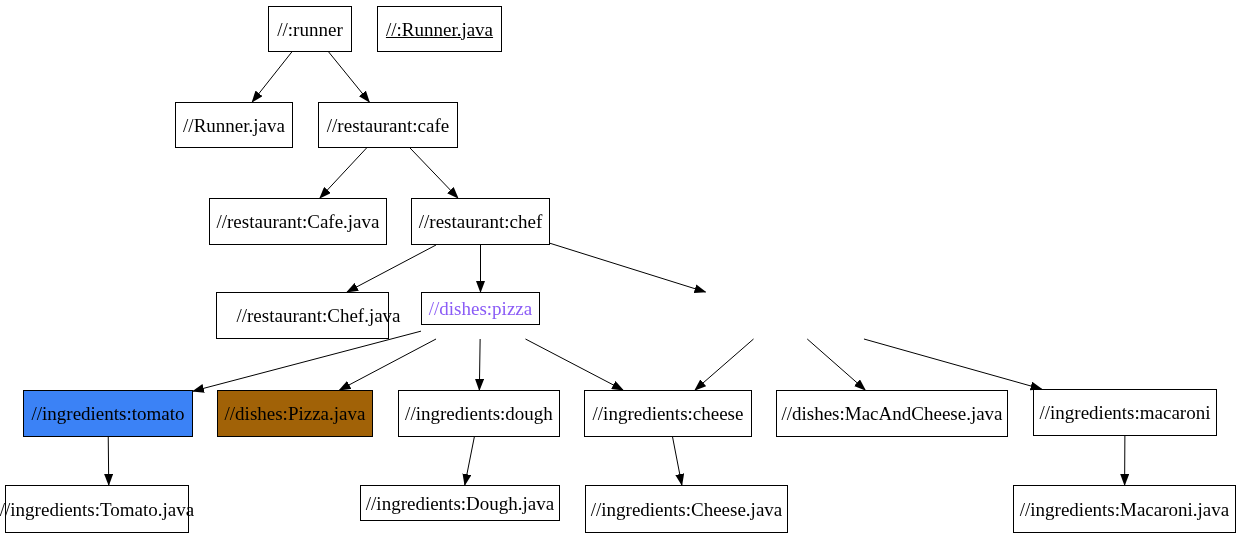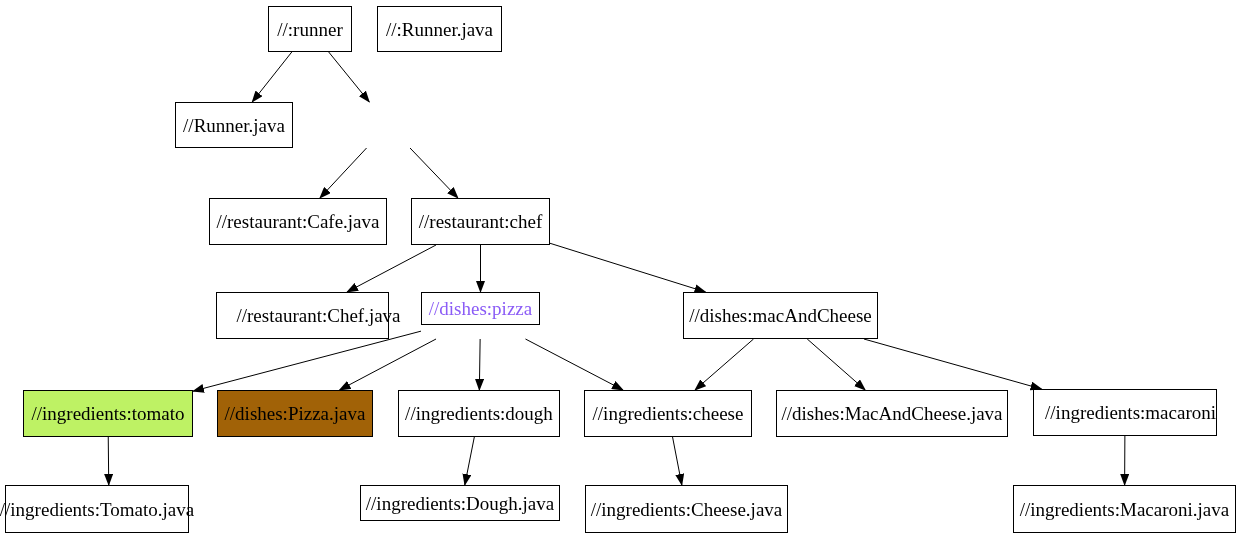--- a/index.html
+++ b/index.html
@@ -72,57 +72,57 @@
       <line x1="863.9613402061856" y1="339" x2="1041.5386597938145" y2="389" stroke="#000000" stroke-width="1" marker-end="url(#arrow)"></line>
       <line x1="108.24607329842932" y1="437" x2="108.74869109947645" y2="485" stroke="#000000" stroke-width="1" marker-end="url(#arrow)"></line>
       <line x1="474.32460732984293" y1="437" x2="464.77486910994764" y2="485" stroke="#000000" stroke-width="1" marker-end="url(#arrow)"></line>
       <line x1="672.5523560209424" y1="437" x2="681.8507853403141" y2="485" stroke="#000000" stroke-width="1" marker-end="url(#arrow)"></line>
       <line x1="1124.8782383419689" y1="436" x2="1124.6243523316061" y2="485" stroke="#000000" stroke-width="1" marker-end="url(#arrow)"></line>
     </svg>
   <div id="node-layer">
       <div class="node" style="left: 268px; top: 6px; width: 84px; height: 46px; background: rgb(255, 255, 255); border-color: rgb(0, 0, 0); color: rgb(0, 0, 0);">
         <span>//:runner</span>
       </div>
-      <div class="node" style="left: 377px; top: 6px; width: 125px; height: 46px; background: rgb(255, 255, 255); border-color: rgb(0, 0, 0); color: rgb(0, 0, 0);">
+      <div class="node" style="left: 377px; top: 6px; width: 125px; height: 46px; background: rgb(255, 255, 255); border-color: rgb(0, 0, 0); color: rgb(0, 0, 0); text-decoration: underline;">
         <span>//:Runner.java</span>
       </div>
       <div class="node" style="left: 175px; top: 102px; width: 118px; height: 46px; background: rgb(255, 255, 255); border-color: rgb(0, 0, 0); color: rgb(0, 0, 0);">
         <span>//Runner.java</span>
+      </div>
+      <div class="node" style="left: 318px; top: 102px; width: 140px; height: 46px; background: rgb(255, 255, 255); border-color: rgb(0, 0, 0); color: rgb(0, 0, 0);">
+        <span>//restaurant:cafe</span>
       </div>
       <div class="node" style="left: 209px; top: 198px; width: 178px; height: 47px; background: rgb(255, 255, 255); border-color: rgb(0, 0, 0); color: rgb(0, 0, 0);">
         <span>//restaurant:Cafe.java</span>
       </div>
       <div class="node" style="left: 411px; top: 198px; width: 139px; height: 47px; background: rgb(255, 255, 255); border-color: rgb(0, 0, 0); color: rgb(0, 0, 0);">
         <span>//restaurant:chef</span>
       </div>
       <div class="node" style="left: 216px; top: 292px; width: 173px; height: 47px; background: rgb(255, 255, 255); border-color: rgb(0, 0, 0); color: rgb(0, 0, 0); padding-left: 32px;">
         <span>//restaurant:Chef.java</span>
       </div>
       <div class="node" style="left: 421px; top: 292px; width: 119px; height: 33px; background: rgb(255, 255, 255); border-color: rgb(0, 0, 0); color: #8b5cf6;">
         <span>//dishes:pizza</span>
       </div>
-      <div class="node" style="left: 683px; top: 292px; width: 195px; height: 47px; background: rgb(255, 255, 255); border-color: rgb(0, 0, 0); color: rgb(0, 0, 0);">
-        <span>//dishes:macAndCheese</span>
-      </div>
-      <div class="node" style="left: 23px; top: 390px; width: 170px; height: 47px; background: #bef264; border-color: rgb(0, 0, 0); color: rgb(0, 0, 0);">
+      <div class="node" style="left: 23px; top: 390px; width: 170px; height: 47px; background: #3b82f6; border-color: rgb(0, 0, 0); color: rgb(0, 0, 0);">
         <span>//ingredients:tomato</span>
       </div>
       <div class="node" style="left: 217px; top: 390px; width: 156px; height: 47px; background: #a16207; border-color: rgb(0, 0, 0); color: rgb(0, 0, 0);">
         <span>//dishes:Pizza.java</span>
       </div>
       <div class="node" style="left: 398px; top: 390px; width: 162px; height: 47px; background: rgb(255, 255, 255); border-color: rgb(0, 0, 0); color: rgb(0, 0, 0);">
         <span>//ingredients:dough</span>
       </div>
       <div class="node" style="left: 584px; top: 390px; width: 168px; height: 47px; background: rgb(255, 255, 255); border-color: rgb(0, 0, 0); color: rgb(0, 0, 0);">
         <span>//ingredients:cheese</span>
       </div>
       <div class="node" style="left: 776px; top: 390px; width: 232px; height: 47px; background: rgb(255, 255, 255); border-color: rgb(0, 0, 0); color: rgb(0, 0, 0);">
         <span>//dishes:MacAndCheese.java</span>
       </div>
-      <div class="node" style="left: 1033px; top: 389px; width: 184px; height: 47px; background: rgb(255, 255, 255); border-color: rgb(0, 0, 0); color: rgb(0, 0, 0); justify-content: flex-end;">
+      <div class="node" style="left: 1033px; top: 389px; width: 184px; height: 47px; background: rgb(255, 255, 255); border-color: rgb(0, 0, 0); color: rgb(0, 0, 0);">
         <span>//ingredients:macaroni</span>
       </div>
       <div class="node" style="left: 5px; top: 485px; width: 184px; height: 48px; background: rgb(255, 255, 255); border-color: rgb(0, 0, 0); color: rgb(0, 0, 0);">
         <span>//ingredients:Tomato.java</span>
       </div>
       <div class="node" style="left: 360px; top: 485px; width: 200px; height: 36px; background: rgb(255, 255, 255); border-color: rgb(0, 0, 0); color: rgb(0, 0, 0);">
         <span>//ingredients:Dough.java</span>
       </div>
       <div class="node" style="left: 585px; top: 485px; width: 203px; height: 48px; background: rgb(255, 255, 255); border-color: rgb(0, 0, 0); color: rgb(0, 0, 0);">
         <span>//ingredients:Cheese.java</span>

